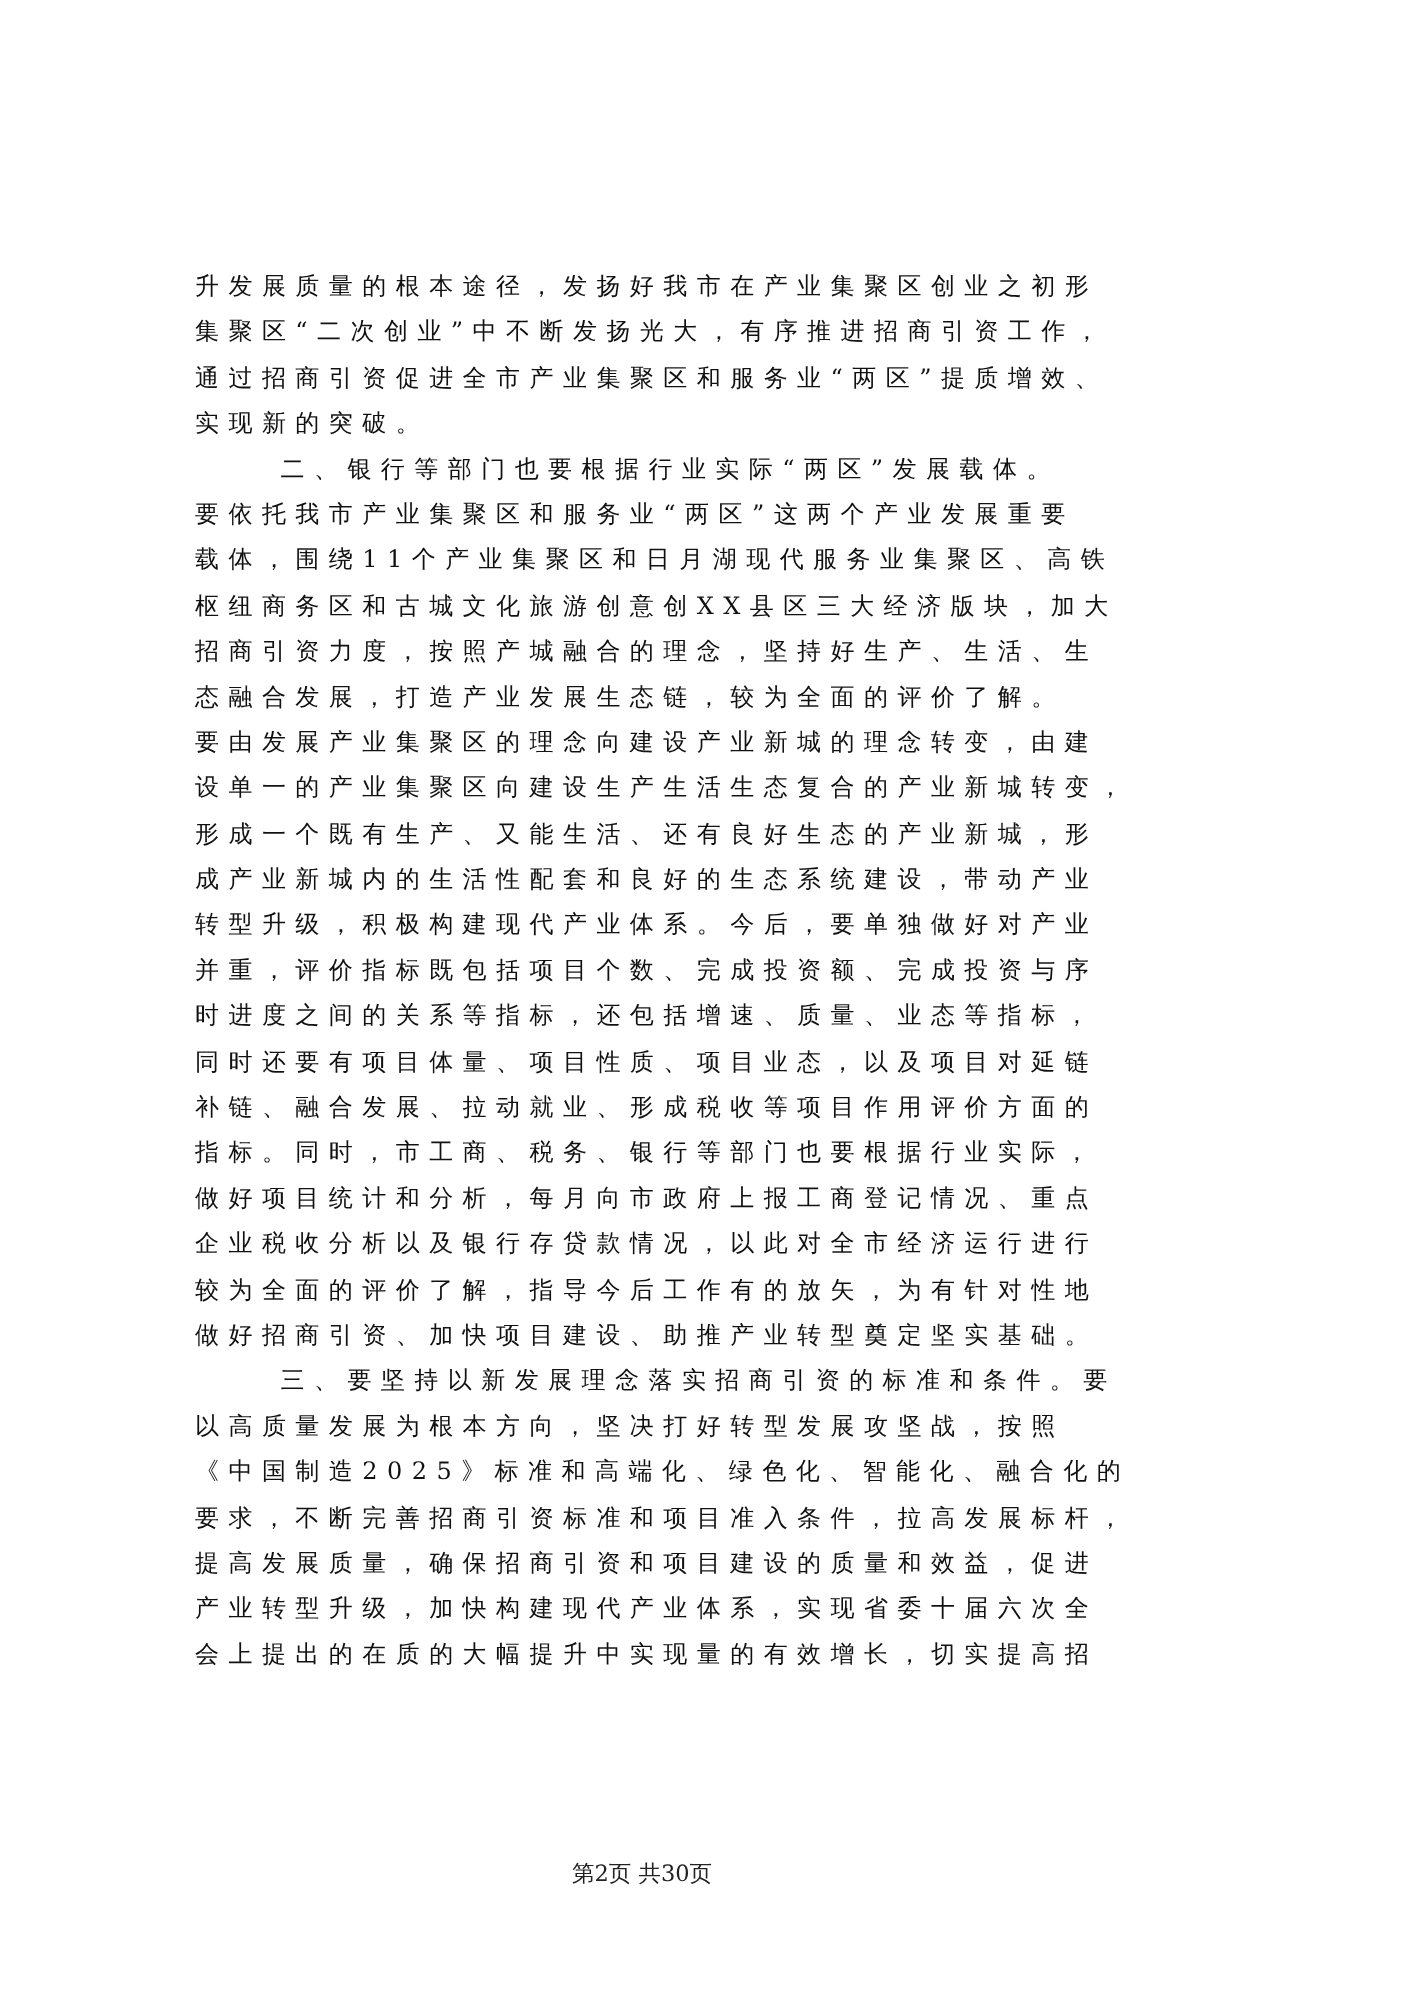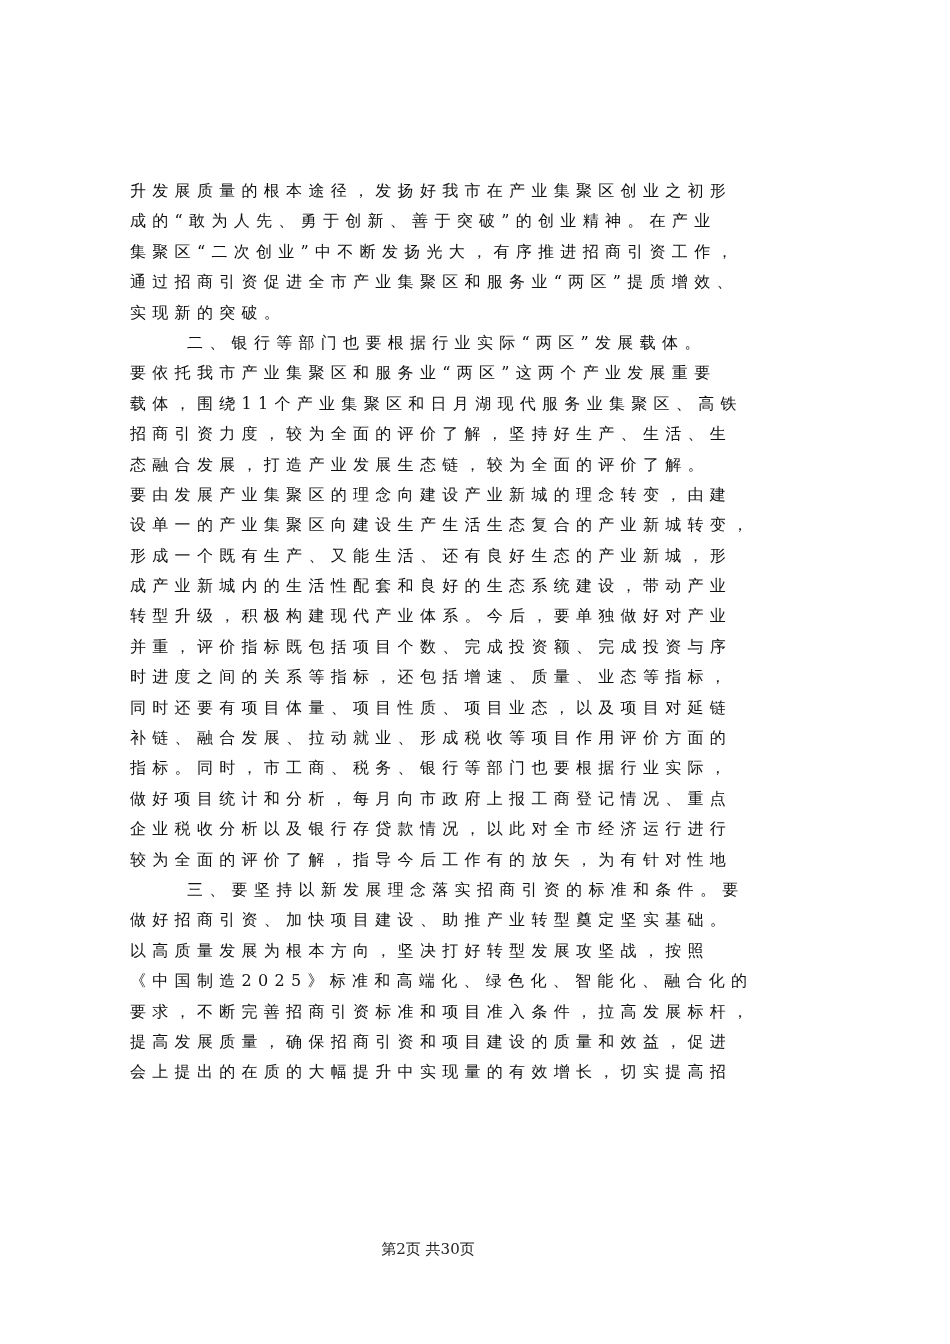--- a/index.html
+++ b/index.html
@@ -12,44 +12,45 @@
   .line.indent { padding-left: 57px; }
   .footer { position: absolute; left: 0; width: 856px; top: 1240px; text-align: center;
             font-size: 15px; color: #222; }
 </style>
 </head>
 <body>
 
 <div class="page">
   <div class="body-text" id="body-text">
       <div class="line">升发展质量的根本途径，发扬好我市在产业集聚区创业之初形</div>
-      <div class="line">成的“敢为人先、勇于创新、善于突破”的创业精神。在产业</div>
       <div class="line">集聚区“二次创业”中不断发扬光大，有序推进招商引资工作，</div>
       <div class="line">通过招商引资促进全市产业集聚区和服务业“两区”提质增效、</div>
       <div class="line">实现新的突破。</div>
       <div class="line indent">二、银行等部门也要根据行业实际“两区”发展载体。</div>
       <div class="line">要依托我市产业集聚区和服务业“两区”这两个产业发展重要</div>
       <div class="line">载体，围绕11个产业集聚区和日月湖现代服务业集聚区、高铁</div>
-      <div class="line">招商引资力度，较为全面的评价了解，坚持好生产、生活、生</div>
+      <div class="line">枢纽商务区和古城文化旅游创意创XX县区三大经济版块，加大</div>
+      <div class="line">招商引资力度，按照产城融合的理念，坚持好生产、生活、生</div>
       <div class="line">态融合发展，打造产业发展生态链，较为全面的评价了解。</div>
       <div class="line">要由发展产业集聚区的理念向建设产业新城的理念转变，由建</div>
       <div class="line">设单一的产业集聚区向建设生产生活生态复合的产业新城转变，</div>
       <div class="line">形成一个既有生产、又能生活、还有良好生态的产业新城，形</div>
       <div class="line">成产业新城内的生活性配套和良好的生态系统建设，带动产业</div>
       <div class="line">转型升级，积极构建现代产业体系。今后，要单独做好对产业</div>
       <div class="line">并重，评价指标既包括项目个数、完成投资额、完成投资与序</div>
       <div class="line">时进度之间的关系等指标，还包括增速、质量、业态等指标，</div>
       <div class="line">同时还要有项目体量、项目性质、项目业态，以及项目对延链</div>
       <div class="line">补链、融合发展、拉动就业、形成税收等项目作用评价方面的</div>
       <div class="line">指标。同时，市工商、税务、银行等部门也要根据行业实际，</div>
       <div class="line">做好项目统计和分析，每月向市政府上报工商登记情况、重点</div>
       <div class="line">企业税收分析以及银行存贷款情况，以此对全市经济运行进行</div>
       <div class="line">较为全面的评价了解，指导今后工作有的放矢，为有针对性地</div>
+      <div class="line">做好招商引资、加快项目建设、助推产业转型奠定坚实基础。</div>
       <div class="line indent">三、要坚持以新发展理念落实招商引资的标准和条件。要</div>
-      <div class="line">做好招商引资、加快项目建设、助推产业转型奠定坚实基础。</div>
       <div class="line">以高质量发展为根本方向，坚决打好转型发展攻坚战，按照</div>
       <div class="line">《中国制造2025》标准和高端化、绿色化、智能化、融合化的</div>
       <div class="line">要求，不断完善招商引资标准和项目准入条件，拉高发展标杆，</div>
       <div class="line">提高发展质量，确保招商引资和项目建设的质量和效益，促进</div>
+      <div class="line">产业转型升级，加快构建现代产业体系，实现省委十届六次全</div>
       <div class="line">会上提出的在质的大幅提升中实现量的有效增长，切实提高招</div>
     </div>
   <div class="footer">第2页  共30页</div>
 </div>
 
 </body></html>

